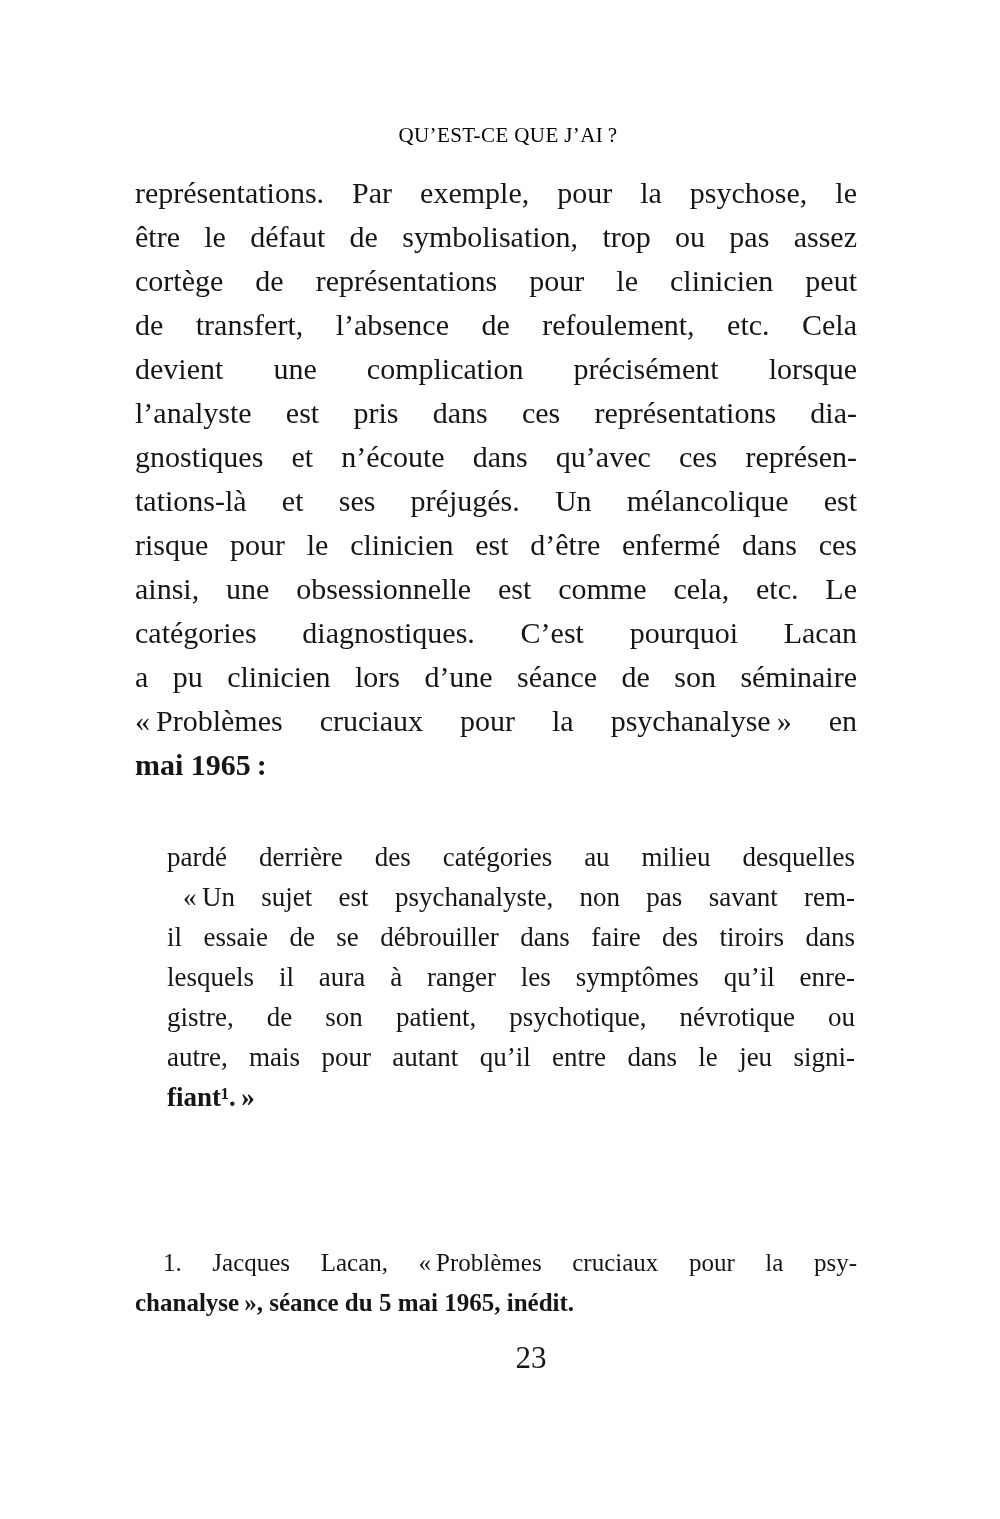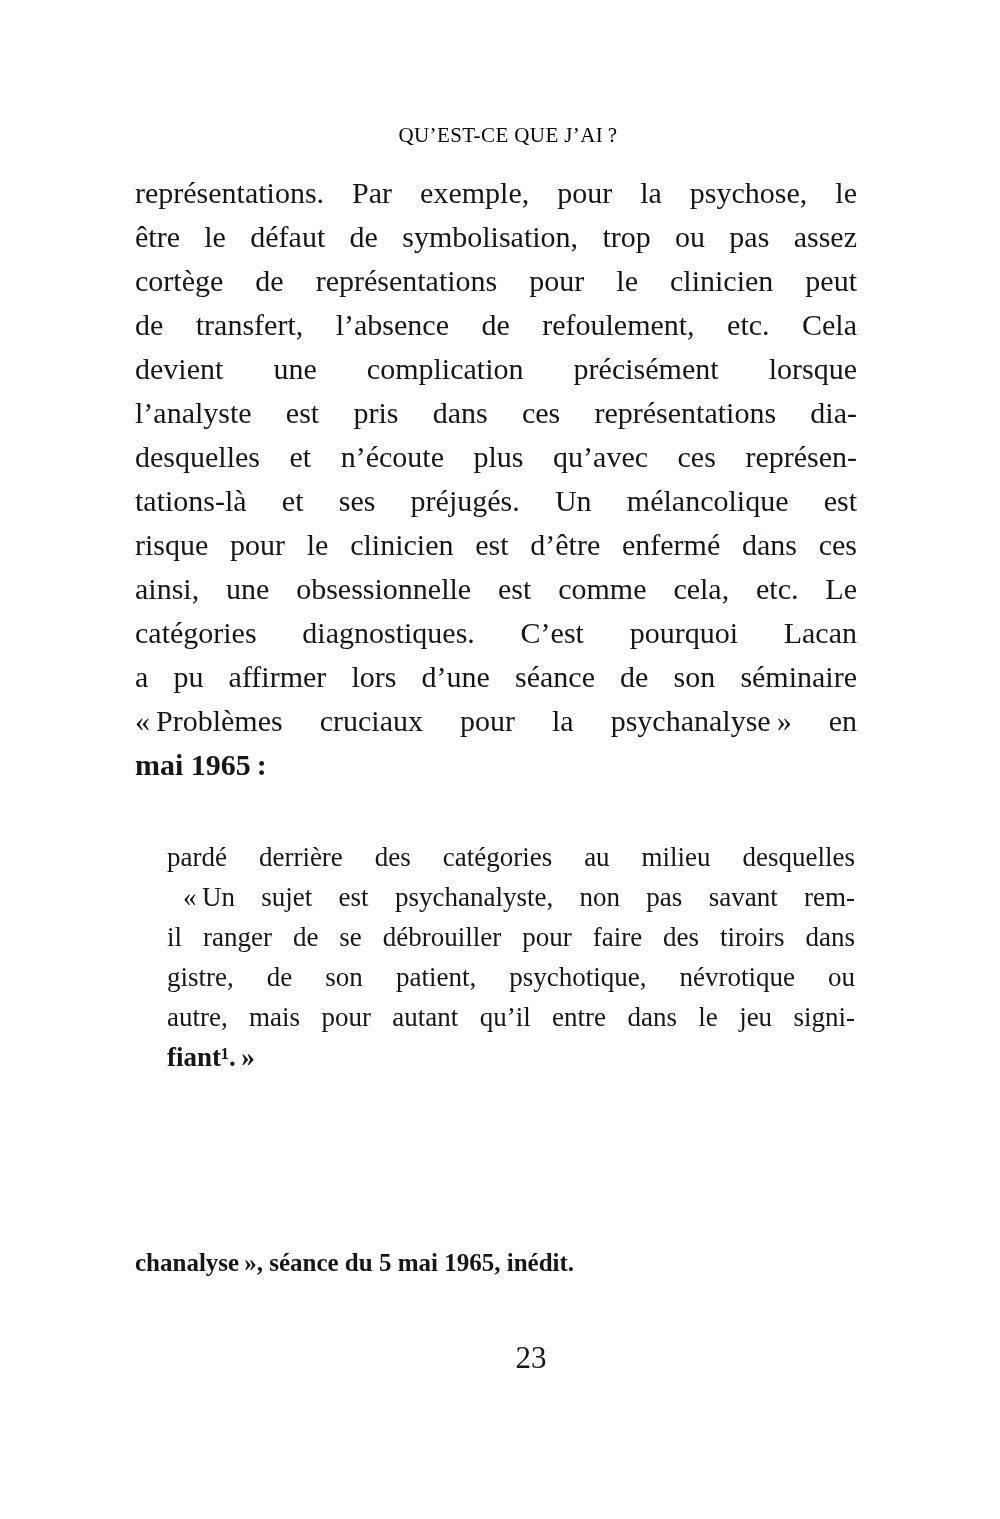--- a/index.html
+++ b/index.html
@@ -85,38 +85,40 @@
 
   <div class="running-header">QU’EST-CE QUE J’AI ?</div>
 
   <div class="body-text">
     <div class="line">représentations. Par exemple, pour la psychose, le</div>
     <div class="line">être le défaut de symbolisation, trop ou pas assez</div>
     <div class="line">cortège de représentations pour le clinicien peut</div>
     <div class="line">de transfert, l’absence de refoulement, etc. Cela</div>
     <div class="line">devient une complication précisément lorsque</div>
     <div class="line">l’analyste est pris dans ces représentations dia-</div>
-    <div class="line">desquelles et n’écoute plus qu’avec ces représen-</div>
+    <div class="line">gnostiques et n’écoute dans qu’avec ces représen-</div>
     <div class="line">tations-là et ses préjugés. Un mélancolique est</div>
     <div class="line">risque pour le clinicien est d’être enfermé dans ces</div>
     <div class="line">ainsi, une obsessionnelle est comme cela, etc. Le</div>
     <div class="line">catégories diagnostiques. C’est pourquoi Lacan</div>
-    <div class="line">a pu affirmer lors d’une séance de son séminaire</div>
+    <div class="line">a pu clinicien lors d’une séance de son séminaire</div>
     <div class="line">« Problèmes cruciaux pour la psychanalyse » en</div>
     <div class="line last">mai 1965 :</div>
   </div>
 
   <div class="quote-block">
     <div class="line">pardé derrière des catégories au milieu desquelles</div>
     <div class="line q-indent">« Un sujet est psychanalyste, non pas savant rem-</div>
-    <div class="line">il ranger de se débrouiller pour faire des tiroirs dans</div>
+    <div class="line">il essaie de se débrouiller dans faire des tiroirs dans</div>
+    <div class="line">lesquels il aura à ranger les symptômes qu’il enre-</div>
     <div class="line">gistre, de son patient, psychotique, névrotique ou</div>
     <div class="line">autre, mais pour autant qu’il entre dans le jeu signi-</div>
     <div class="line last">fiant¹. »</div>
   </div>
 
   <div class="footnote">
+    <div class="line fn-indent">1. Jacques Lacan, « Problèmes cruciaux pour la psy-</div>
     <div class="line last">chanalyse », séance du 5 mai 1965, inédit.</div>
   </div>
 
   <div class="page-number">23</div>
 
 </div>
 
 </body></html>

